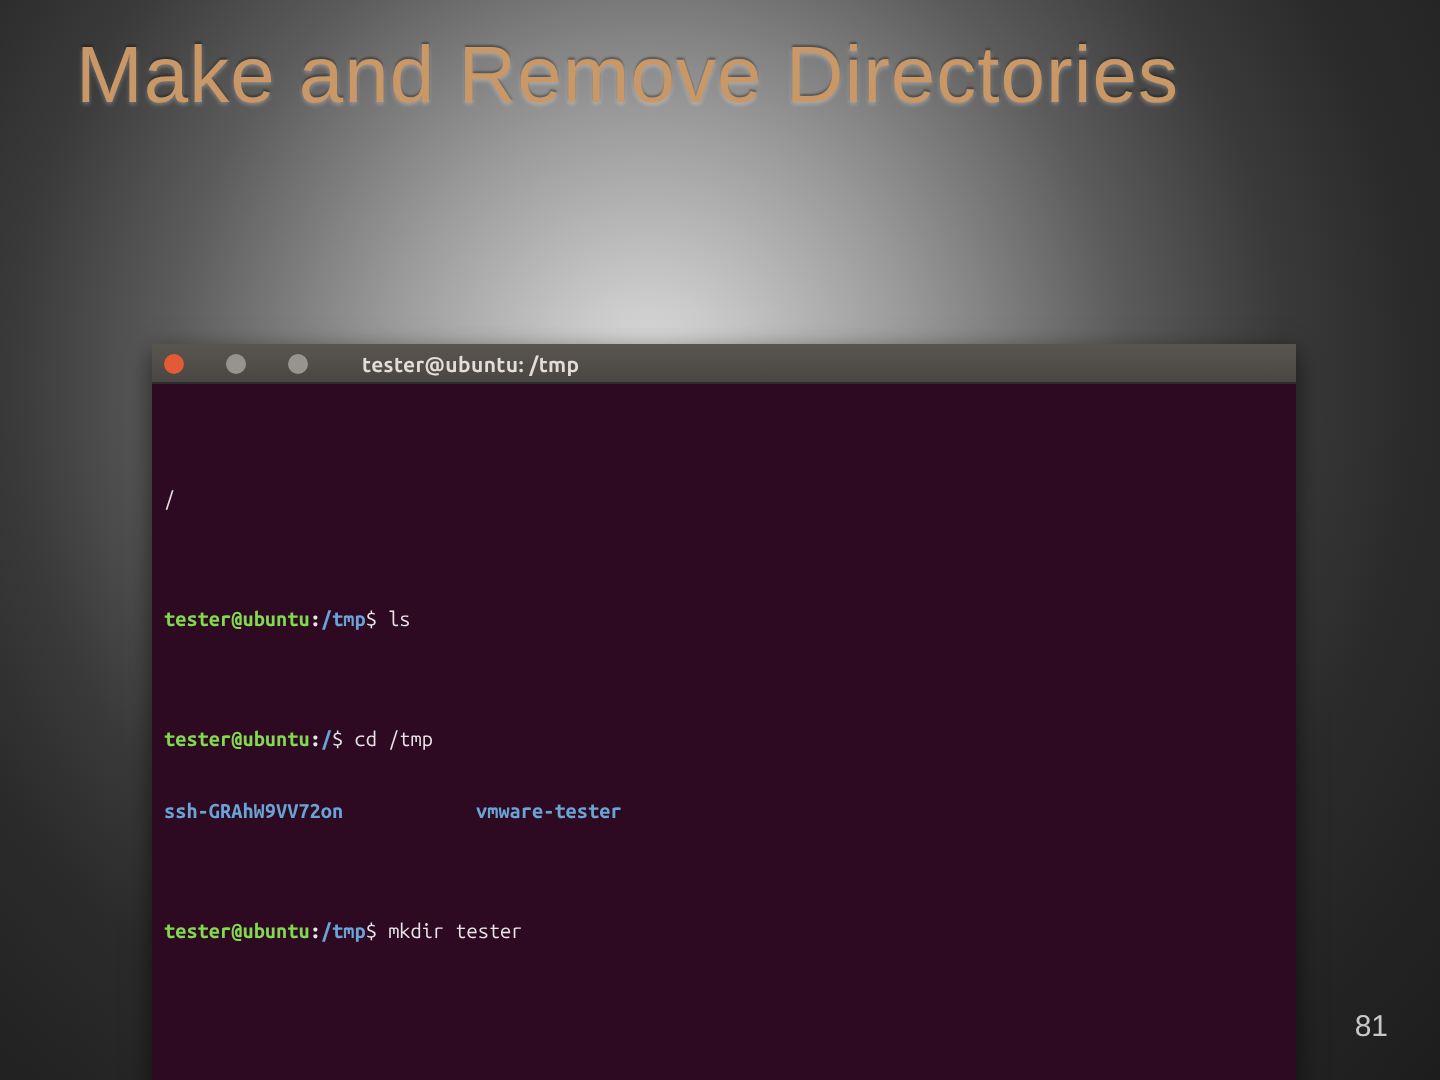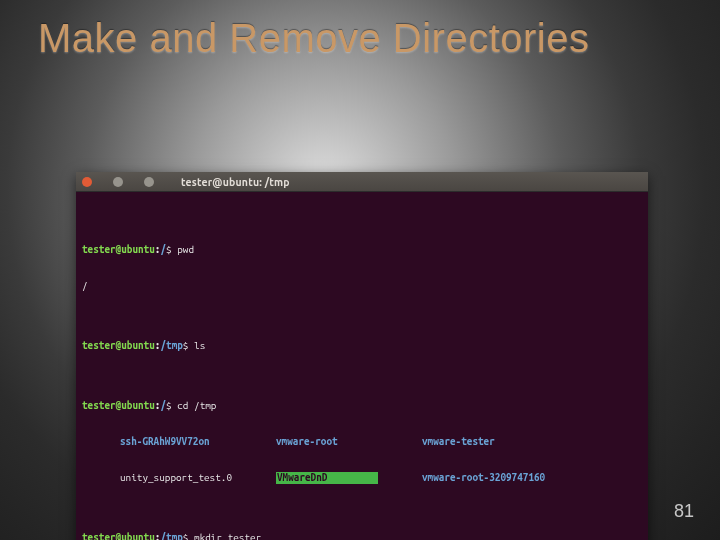--- a/index.html
+++ b/index.html
@@ -33,21 +33,21 @@
     text-shadow: 0 1px 2px rgba(255,255,255,0.3), 0 -1px 1px rgba(0,0,0,0.4);
     padding: 16px 0 0 38px;
     letter-spacing: 0.5px;
   }
 
   .page-number {
     position: absolute;
     right: 26px;
     bottom: 18px;
     color: #c7c7c7;
-    font-size: 18px;
+    font-size: 15px;
   }
 
   
   .terminal {
     position: absolute;
     top: 172px;
     left: 76px;
     width: 572px;
     background: #2d0922;
     box-shadow: 0 4px 12px rgba(0,0,0,0.6);
@@ -101,59 +101,51 @@
   .hl      { background: #46b648; color: #2d0922; font-weight: bold; padding: 0 1px; }
 
   .line { display: block; }
 
   
   .cols {
     display: grid;
     grid-template-columns: 150px 140px 150px auto;
     column-gap: 6px;
   }
-  .cols > span { white-space: nowrap; margin-left: 38px; }
+  .cols > span { white-space: nowrap; }
 </style>
 </head>
 <body>
 
 <div class="slide">
 
   <h1 class="title">Make and Remove Directories</h1>
 
   <div class="terminal">
 
     <div class="term-titlebar">
       <span class="tb-btn tb-close"></span>
       <span class="tb-btn tb-min"></span>
       <span class="tb-btn tb-max"></span>
       <span class="tb-title">tester@ubuntu: /tmp</span>
     </div>
 
     <div class="term-body">
 
       
-      <span class="line"><span class="p-user">tester</span><span class="p-user">@</span><span class="p-host">ubuntu</span><span class="p-colon">:</span><span class="p-path">/</span><span class="p-dollar">$</span> <span class="cmd">pwd</span></span>
       <span class="line out">/</span>
 
       
       <span class="line"><span class="p-user">tester</span><span class="p-user">@</span><span class="p-host">ubuntu</span><span class="p-colon">:</span><span class="p-path">/tmp</span><span class="p-dollar">$</span> <span class="cmd">ls</span></span>
 
       
       <span class="line"><span class="p-user">tester</span><span class="p-user">@</span><span class="p-host">ubuntu</span><span class="p-colon">:</span><span class="p-path">/</span><span class="p-dollar">$</span> <span class="cmd">cd /tmp</span></span>
       <span class="line cols">
         <span class="dir">ssh-GRAhW9VV72on</span>
-        <span class="dir">vmware-root</span>
         <span class="dir">vmware-tester</span>
-      </span>
-      <span class="line cols">
-        <span class="out">unity_support_test.0</span>
-        <span class="hl">VMwareDnD</span>
-        <span class="dir">vmware-root-3209747160</span>
-        <span></span>
       </span>
 
       
       <span class="line"><span class="p-user">tester</span><span class="p-user">@</span><span class="p-host">ubuntu</span><span class="p-colon">:</span><span class="p-path">/tmp</span><span class="p-dollar">$</span> <span class="cmd">mkdir tester</span></span>
 
       
       
       
       
 

